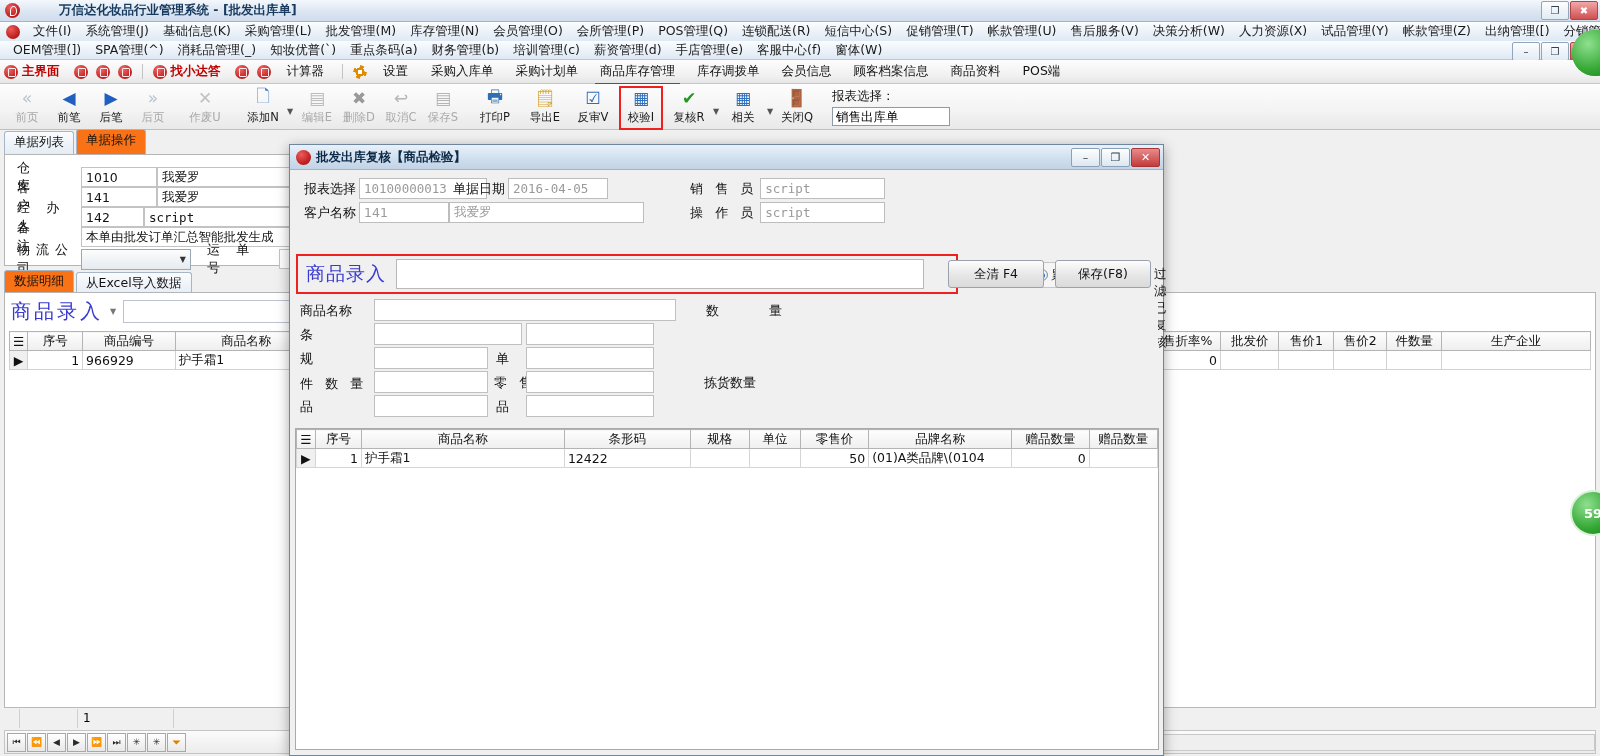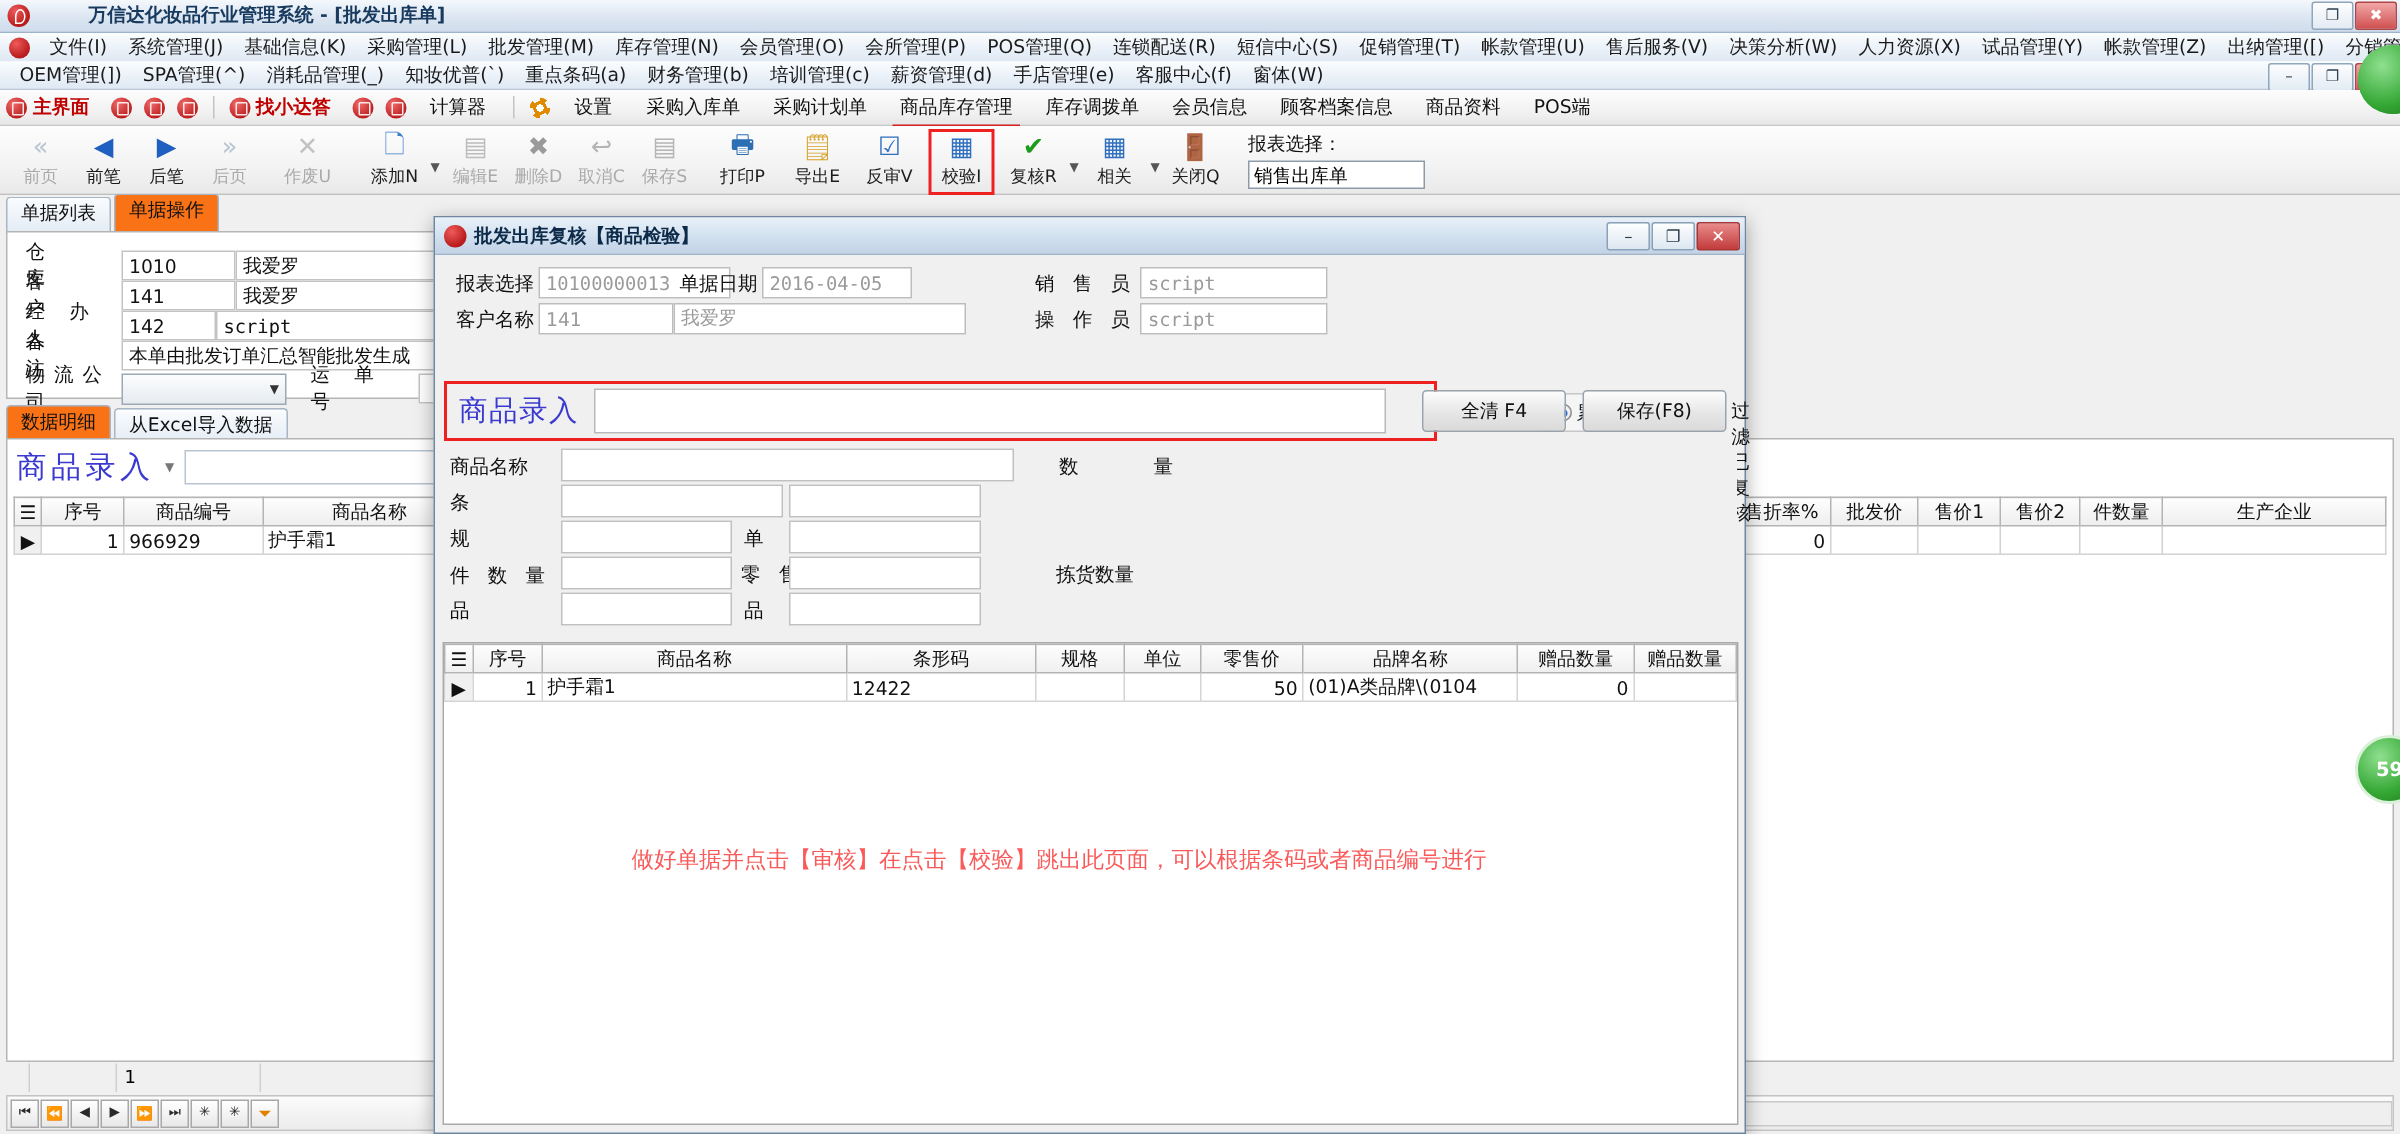--- a/index.html
+++ b/index.html
@@ -711,19 +711,18 @@
             <td class="num">50</td>
             <td>(01)A类品牌\(0104</td>
             <td class="num">0</td>
             <td></td>
           </tr>
         </tbody>
           </table>
       </div>
 
       <div class="annot" style="left:131px; top:390px; width:720px;">
-        <div>做好单据并点击【审核】在点击【校验】跳出此页面，可以根据条码或者商品编号进行</div>
       </div>
 
     </div>
   </div>
 
 </div>
 
 </body></html>

